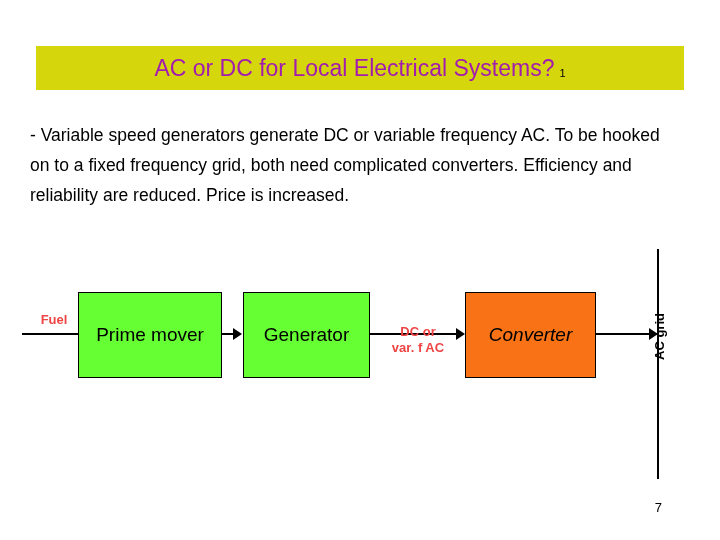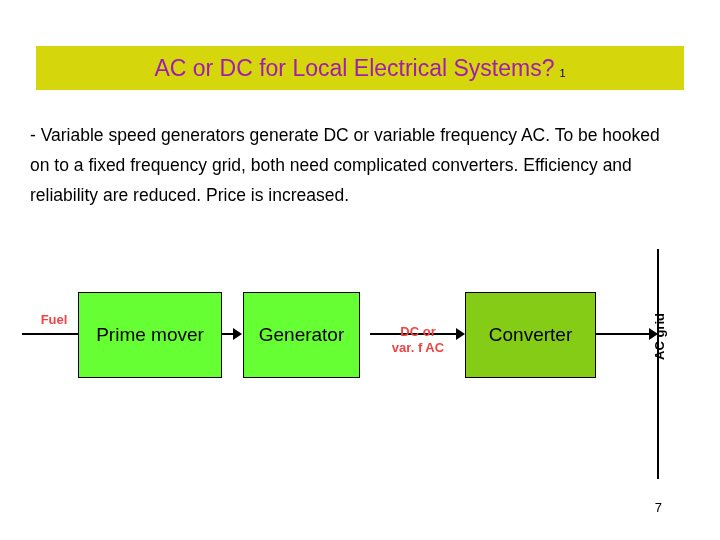--- a/index.html
+++ b/index.html
@@ -66,24 +66,24 @@
     position: absolute;
     box-sizing: border-box;
     border: 1px solid #000000;
     display: flex;
     align-items: center;
     justify-content: center;
     font-size: 19px;
     color: #000000;
   }
   .box.green { background: #66ff33; }
-  .box.red   { background: #84cc16; }
+  .box.red   { background: #f97316; font-style: italic; }
 
   .box-prime   { left: 78px;  top: 42px; width: 144px; height: 86px; }
-  .box-gen     { left: 243px; top: 42px; width: 117px; height: 86px; }
+  .box-gen     { left: 243px; top: 42px; width: 127px; height: 86px; }
   .box-conv    { left: 465px; top: 42px; width: 131px; height: 86px; }
 
   
   .lbl {
     position: absolute;
     font-size: 13px;
     font-weight: bold;
     color: #ef4444;
     text-align: center;
   }

